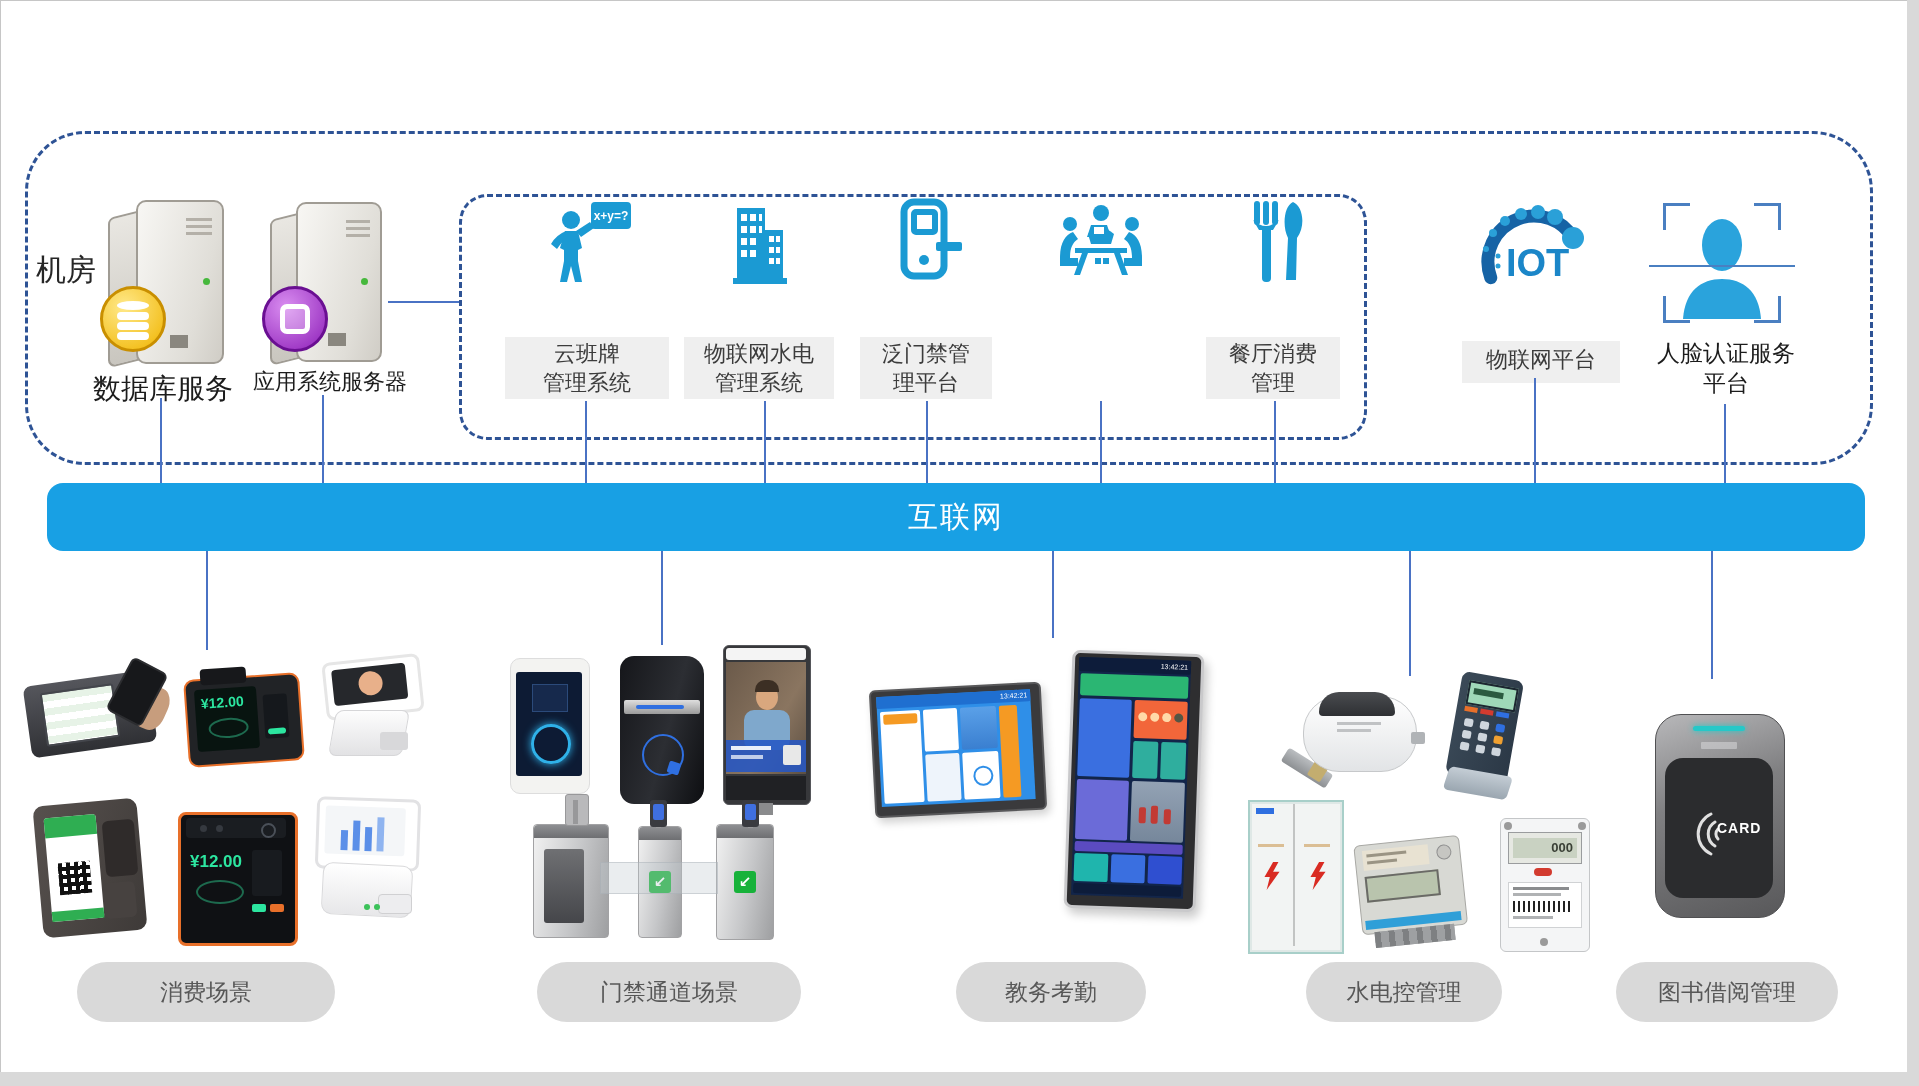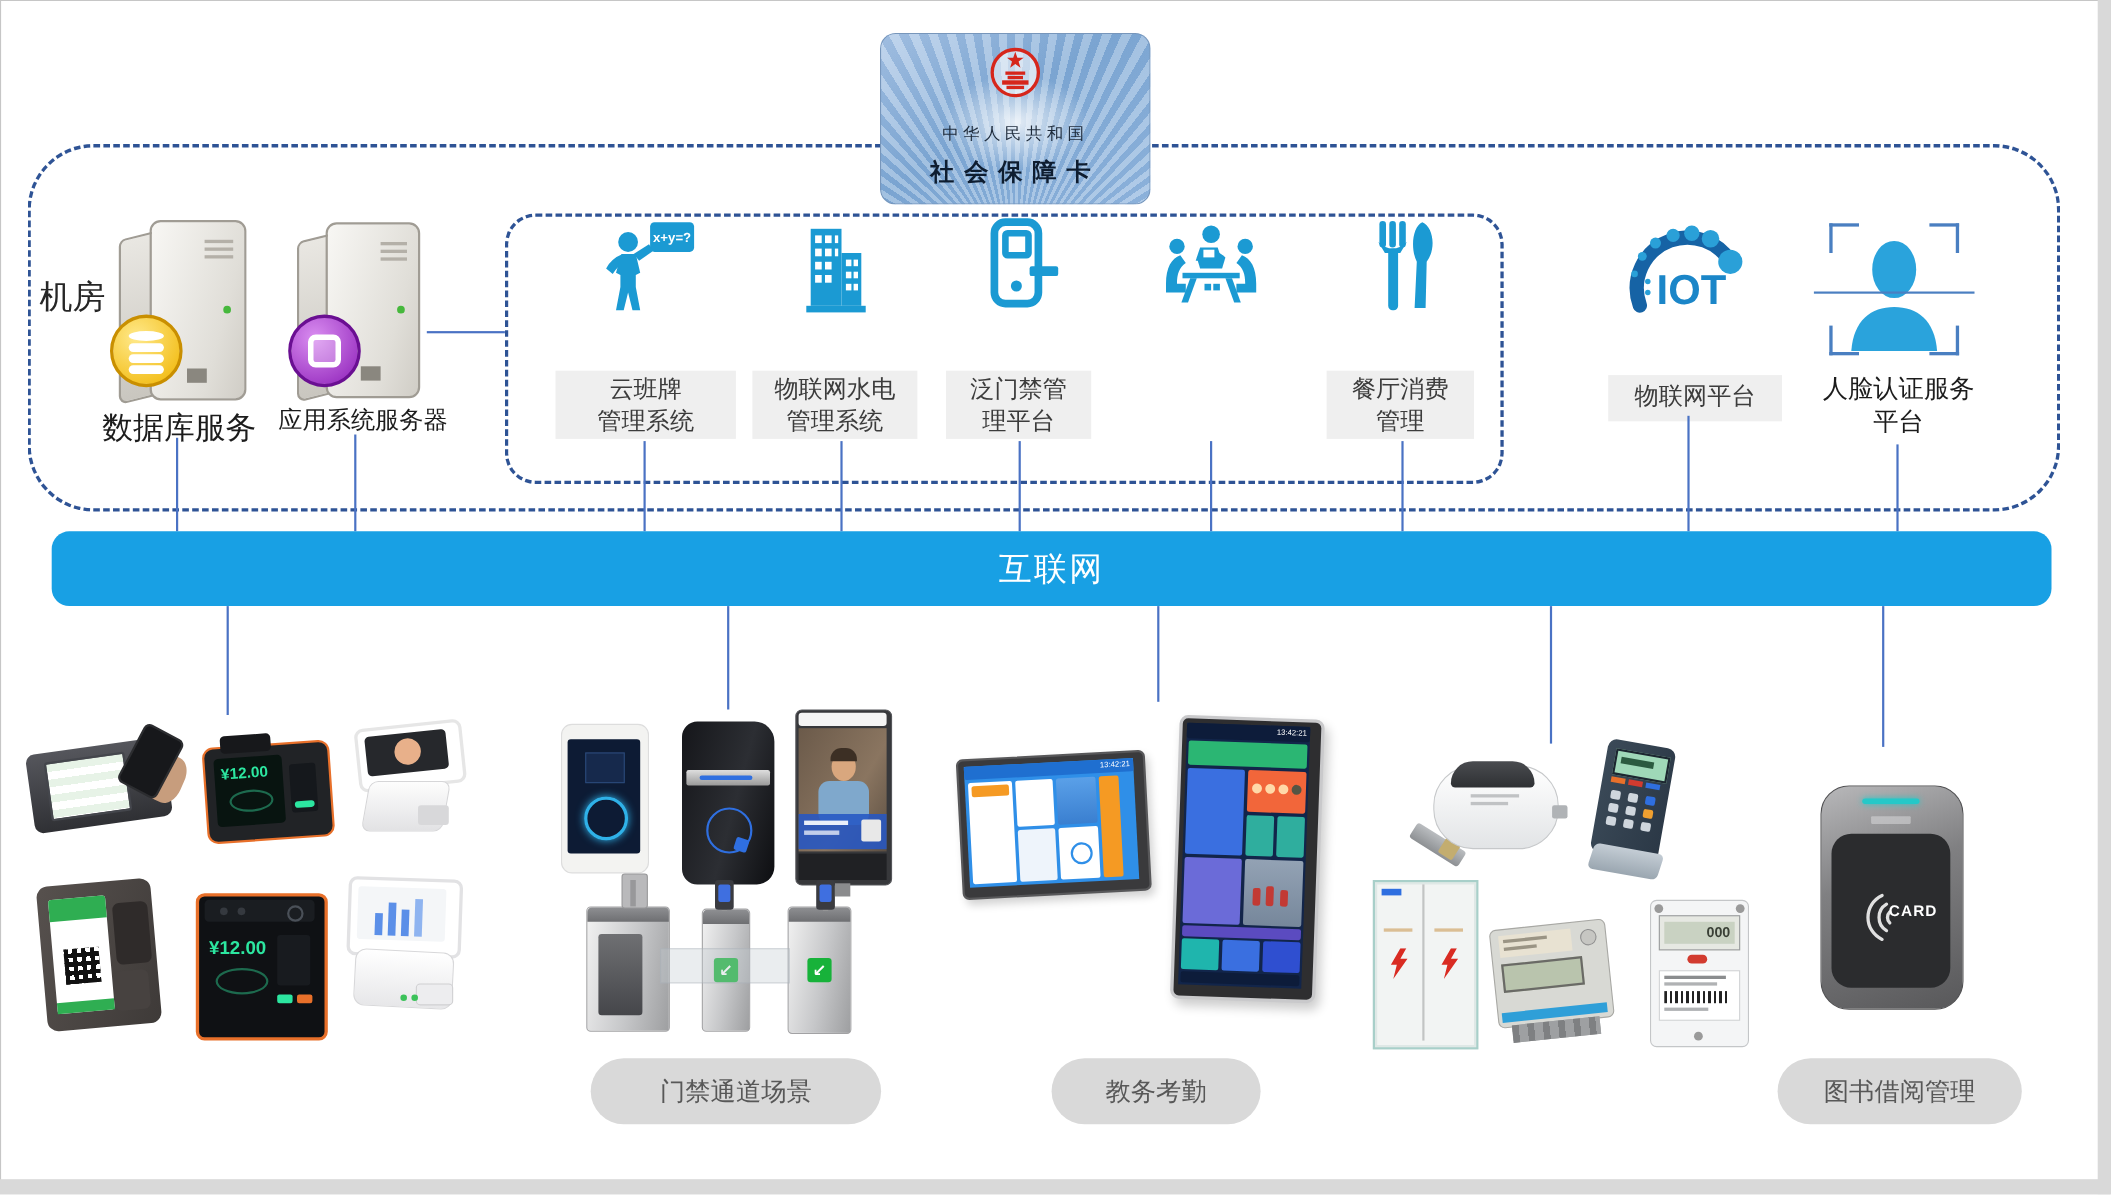--- a/index.html
+++ b/index.html
@@ -31,37 +31,20 @@
 </style>
 </head>
 <body>
 
 <div class="page">
 
   <div class="dashbox" style="left:25px;top:131px;width:1842px;height:328px;border-radius:60px;"></div>
 
   <div class="dashbox" style="left:459px;top:194px;width:902px;height:240px;border-radius:28px;"></div>
 
-  <div class="abs" style="left:800px;top:30px;width:246px;height:156px;border-radius:14px;z-index:3;
-              background:
-                radial-gradient(ellipse 95px 62px at 50% 52%, rgba(255,255,255,0.8), rgba(255,255,255,0) 70%),
-                repeating-conic-gradient(from 0deg at 50% 140%, rgba(255,255,255,0.28) 0deg 2deg, rgba(90,130,180,0.12) 2deg 4deg),
-                linear-gradient(145deg,#a9c5e6,#7fa9d5 45%,#93b8e0);
-              box-shadow:0 0 0 1px #7796bb inset;">
-    <svg class="abs" style="left:97px;top:10px;" width="52" height="56" viewBox="0 0 52 56">
-      <circle cx="26" cy="26" r="21" fill="rgba(255,255,255,0.55)" stroke="#d6261b" stroke-width="3"></circle>
-      <polygon fill="#d6261b" points="26,7 27.9,12.4 33.6,12.5 29,16 30.7,21.5 26,18.2 21.3,21.5 23,16 18.4,12.5 24.1,12.4"></polygon>
-      <rect x="17" y="25" width="18" height="3" fill="#d6261b"></rect>
-      <rect x="19" y="29" width="14" height="3" fill="#d6261b"></rect>
-      <rect x="14" y="33" width="24" height="4" fill="#d6261b"></rect>
-      <rect x="18" y="38" width="16" height="3" fill="#d6261b"></rect>
-    </svg>
-    <div class="abs" style="left:0;top:82px;width:246px;text-align:center;font-size:15px;letter-spacing:4px;color:#1d2a3a;">中华人民共和国</div>
-    <div class="abs" style="left:0;top:112px;width:246px;text-align:center;font-size:22px;font-weight:bold;letter-spacing:9px;color:#0e1d30;">社会保障卡</div>
-  </div>
 
   <div class="abs" style="left:36px;top:250px;font-size:30px;color:#262626;">机房</div>
 
   <div class="abs" style="left:100px;top:196px;width:150px;height:200px;">
     <div class="abs" style="left:8px;top:18px;width:30px;height:146px;background:linear-gradient(#e9e7e2,#c9c6bf);
                 border:2px solid #a09c94;border-radius:6px 0 0 8px;transform:skewY(-14deg);"></div>
     <div class="abs" style="left:36px;top:4px;width:84px;height:160px;border-radius:10px;border:2px solid #a09c94;
                 background:linear-gradient(105deg,#f8f7f4,#e0ded8 70%,#d0cdc6);">
       <div class="abs" style="right:10px;top:16px;width:26px;height:3px;background:#b4b0a8;"></div>
       <div class="abs" style="right:10px;top:23px;width:26px;height:3px;background:#b4b0a8;"></div>
@@ -491,25 +474,31 @@
     <svg class="abs" style="left:22px;top:88px;" width="60" height="64" viewBox="0 0 60 64">
       <g fill="none" stroke="#e0e0e0" stroke-width="3" stroke-linecap="round">
         <path d="M34 12 A22 22 0 0 0 34 52"></path>
         <path d="M38 20 A14 14 0 0 0 38 44"></path>
         <path d="M41 27 A7 7 0 0 0 41 37"></path>
       </g>
     </svg>
     <span style="position:absolute;left:62px;top:106px;color:#fff;font-size:14px;font-weight:bold;letter-spacing:1px;">CARD</span>
   </div>
 
+  <div class="pill" style="left:77px;top:962px;width:258px;">
+    <span>消费场景</span>
+  </div>
   <div class="pill" style="left:956px;top:962px;width:190px;">
     <span>教务考勤</span>
   </div>
   <div class="pill" style="left:537px;top:962px;width:264px;">
     <span>门禁通道场景</span>
+  </div>
+  <div class="pill" style="left:1306px;top:962px;width:196px;">
+    <span>水电控管理</span>
   </div>
   <div class="pill" style="left:1616px;top:962px;width:222px;">
     <span>图书借阅管理</span>
   </div>
 
   <div class="abs" style="left:0;top:1072px;width:1919px;height:14px;background:#d9d9d9;"></div>
   <div class="abs" style="left:1907px;top:0;width:12px;height:1086px;background:#d9d9d9;"></div>
 </div>
 
 </body></html>

